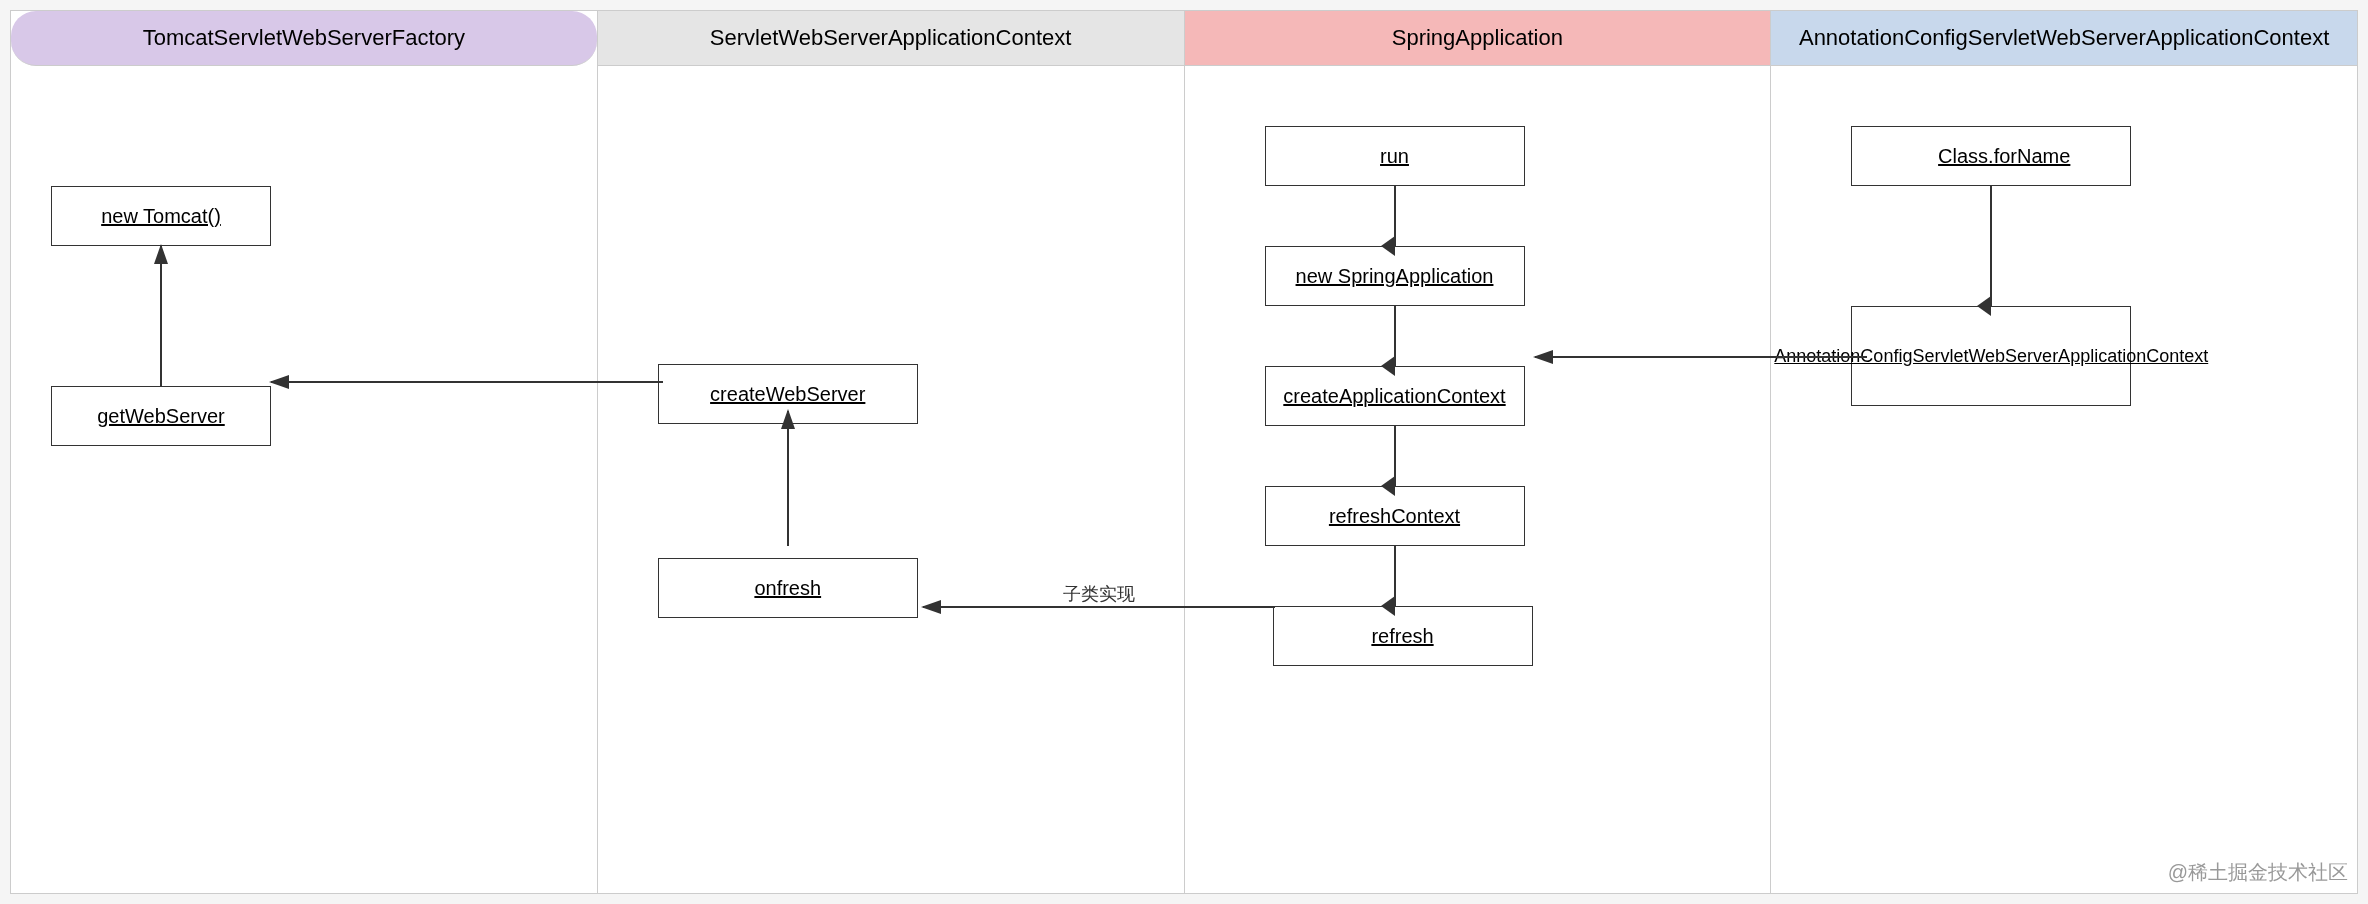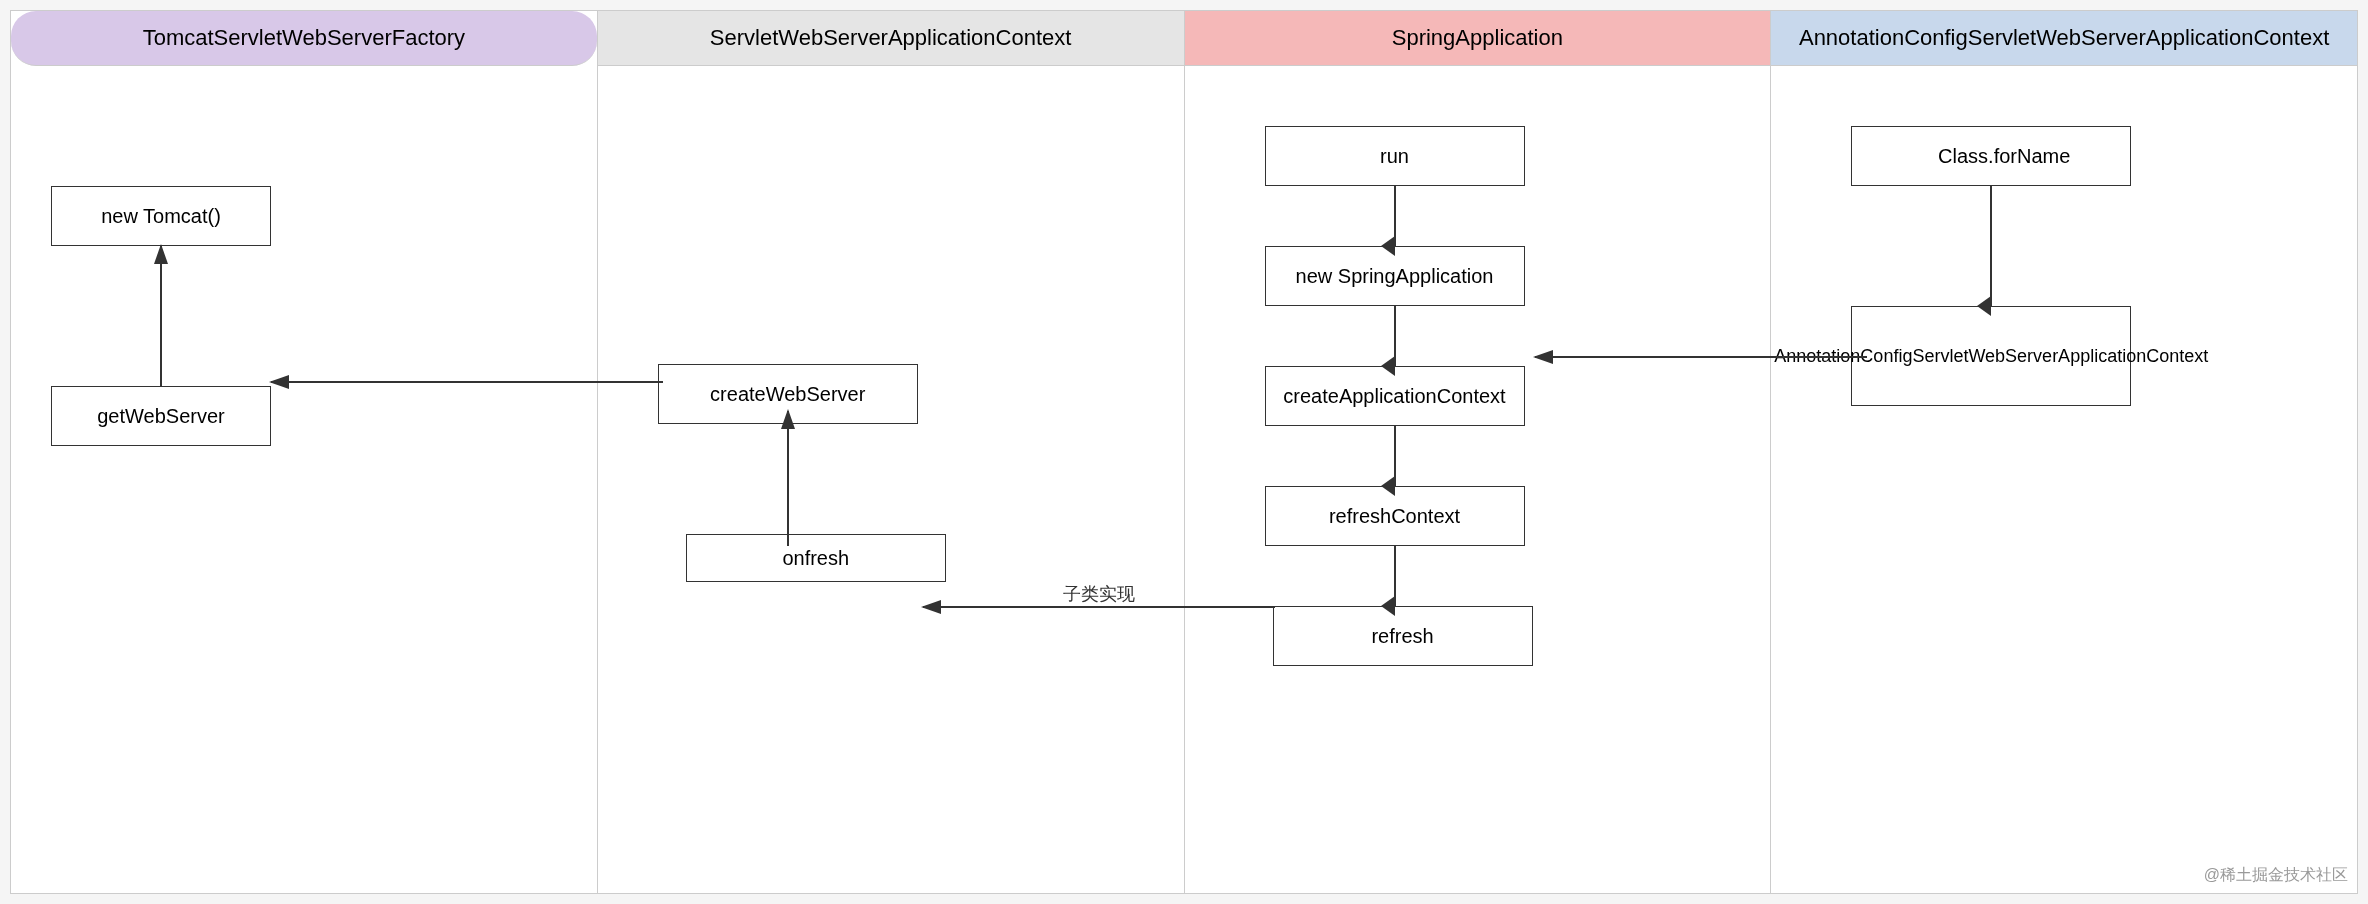--- a/index.html
+++ b/index.html
@@ -53,38 +53,39 @@
     .box {
       position: absolute;
       border: 1.5px solid #333;
       background: white;
       display: flex;
       align-items: center;
       justify-content: center;
       text-align: center;
       font-size: 20px;
       padding: 8px 12px;
+      text-decoration: underline;
     }
 
     
     .arrows-svg {
       position: absolute;
       top: 0;
       left: 0;
       width: 100%;
       height: 100%;
       pointer-events: none;
       overflow: visible;
     }
 
     .watermark {
       position: absolute;
       bottom: 18px;
       right: 20px;
-      font-size: 16px;
+      font-size: 20px;
       color: #999;
     }
   </style>
 </head>
 <body>
 
 <div class="diagram-container">
   <div class="columns-wrapper">
 
     <div class="column" style="position:relative;">
@@ -106,21 +107,21 @@
         </svg>
       </div>
     </div>
 
     <div class="column" style="position:relative;">
       <div class="column-header col2-header">ServletWebServerApplicationContext</div>
       <div class="column-body" style="position:relative;">
 
         <div class="box" style="top:298px; left:60px; width:260px; height:60px;">createWebServer</div>
 
-        <div class="box" style="top:468px; left:60px; width:260px; height:48px;margin-left:28px;">onfresh</div>
+        <div class="box" style="top:492px; left:60px; width:260px; height:60px;">onfresh</div>
         <svg class="arrows-svg">
           <defs>
             <marker id="arrowhead-up2" markerWidth="10" markerHeight="7" refX="9" refY="3.5" orient="auto">
               <polygon points="0 0, 10 3.5, 0 7" fill="#333"></polygon>
             </marker>
             <marker id="arrowhead-left2" markerWidth="10" markerHeight="7" refX="9" refY="3.5" orient="auto">
               <polygon points="0 0, 10 3.5, 0 7" fill="#333"></polygon>
             </marker>
           </defs>
 

